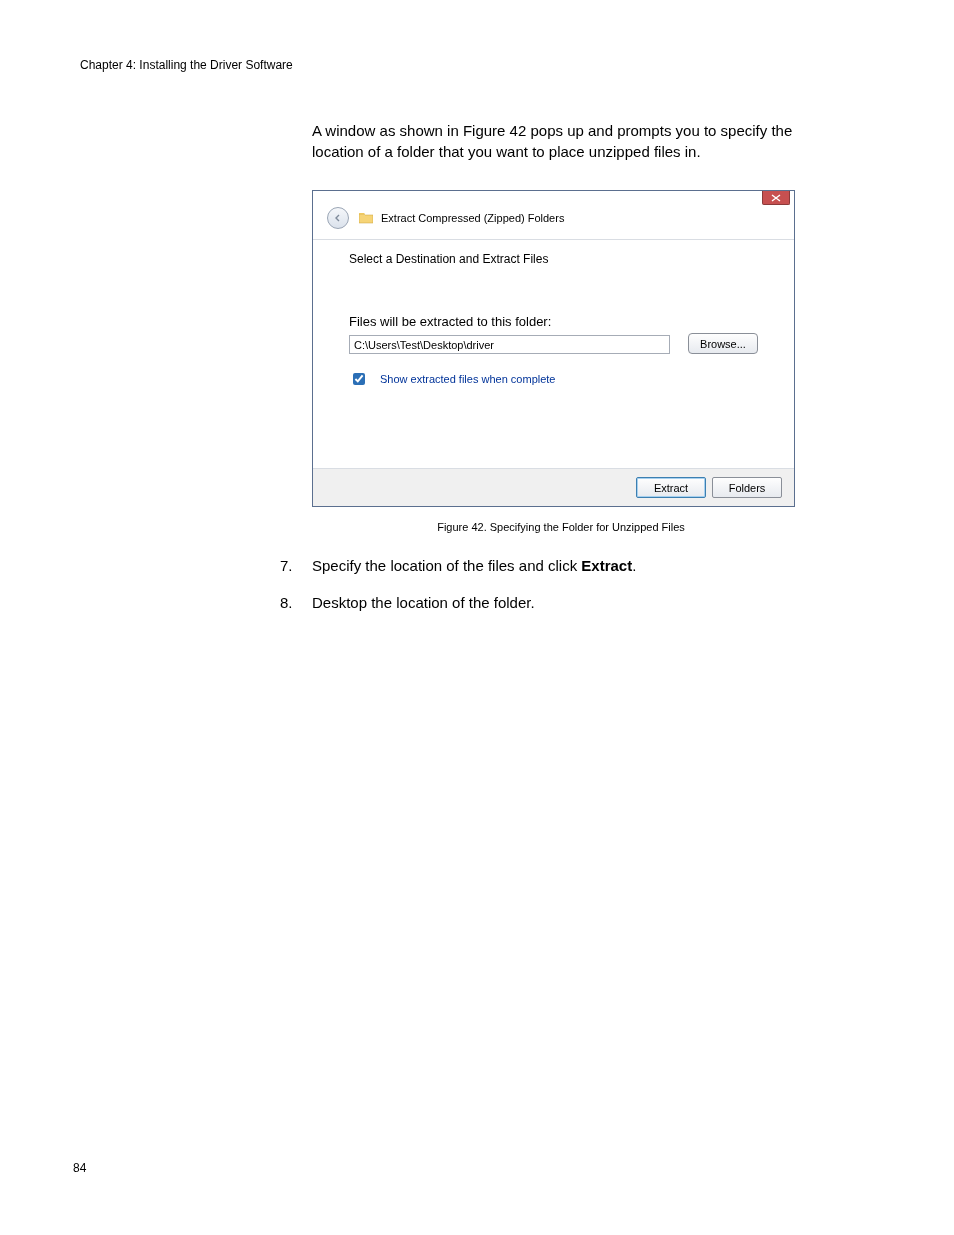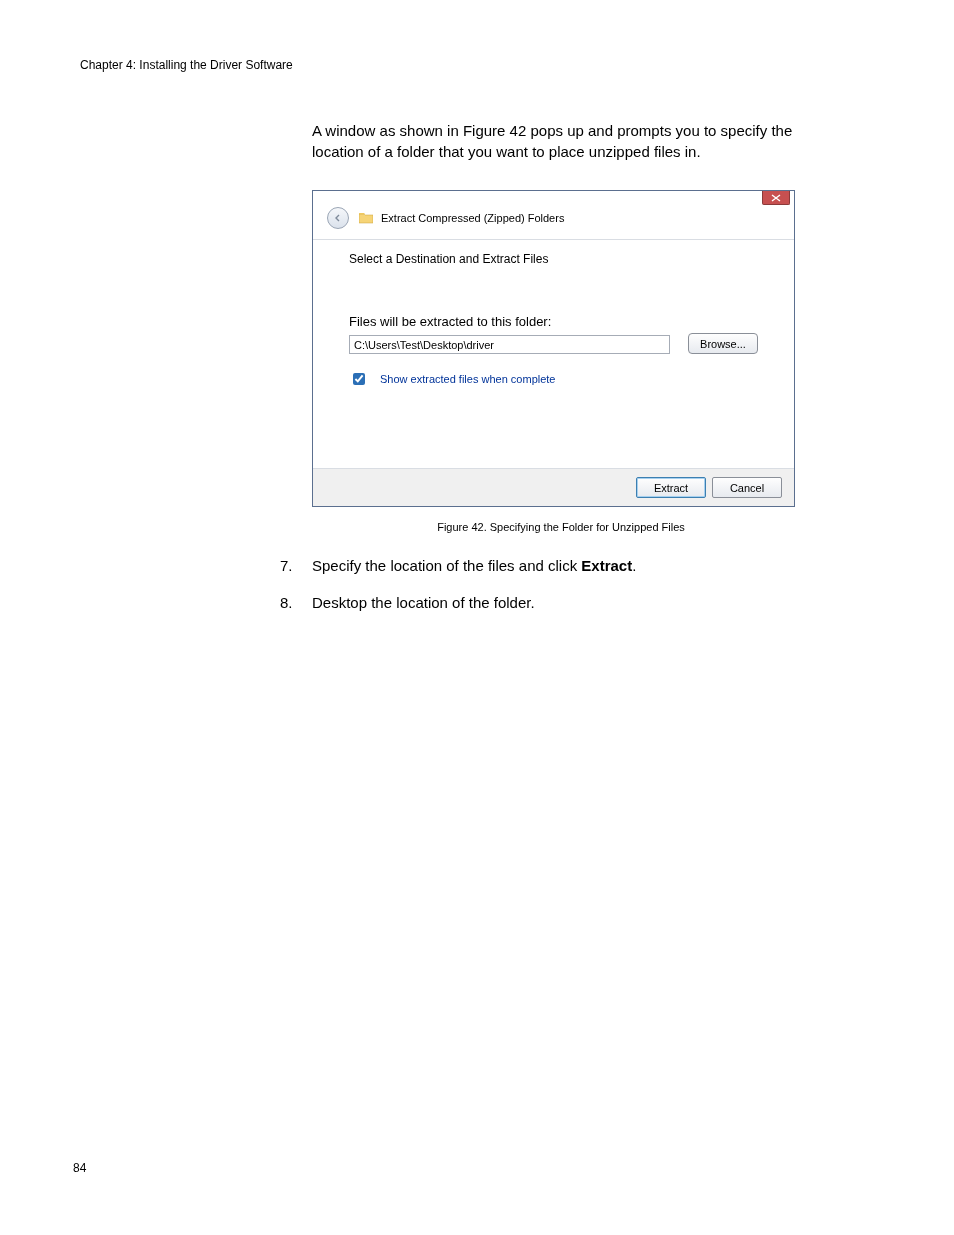--- a/index.html
+++ b/index.html
@@ -224,21 +224,21 @@
           <input class="path-input" type="text" value="C:\Users\Test\Desktop\driver" style="">
           <button class="browse-btn">Browse...</button>
         </div>
         <label class="cbx-row">
           <input type="checkbox" class="cbx" checked="" style="">
           <span>Show extracted files when complete</span>
         </label>
       </div>
       <div class="dialog-footer">
         <button class="dlg-btn primary">Extract</button>
-        <button class="dlg-btn">Cancel</button>
+        <button class="dlg-btn">Folders</button>
       </div>
     </div>
   </div>
 
   <div class="figure-caption">Figure 42. Specifying the Folder for Unzipped Files</div>
 
   <div class="step-row">
     <div class="step-num">7.</div>
     <div class="step-text">
       <span>Specify the location of the files and click </span><b>Extract</b><span>.</span>

